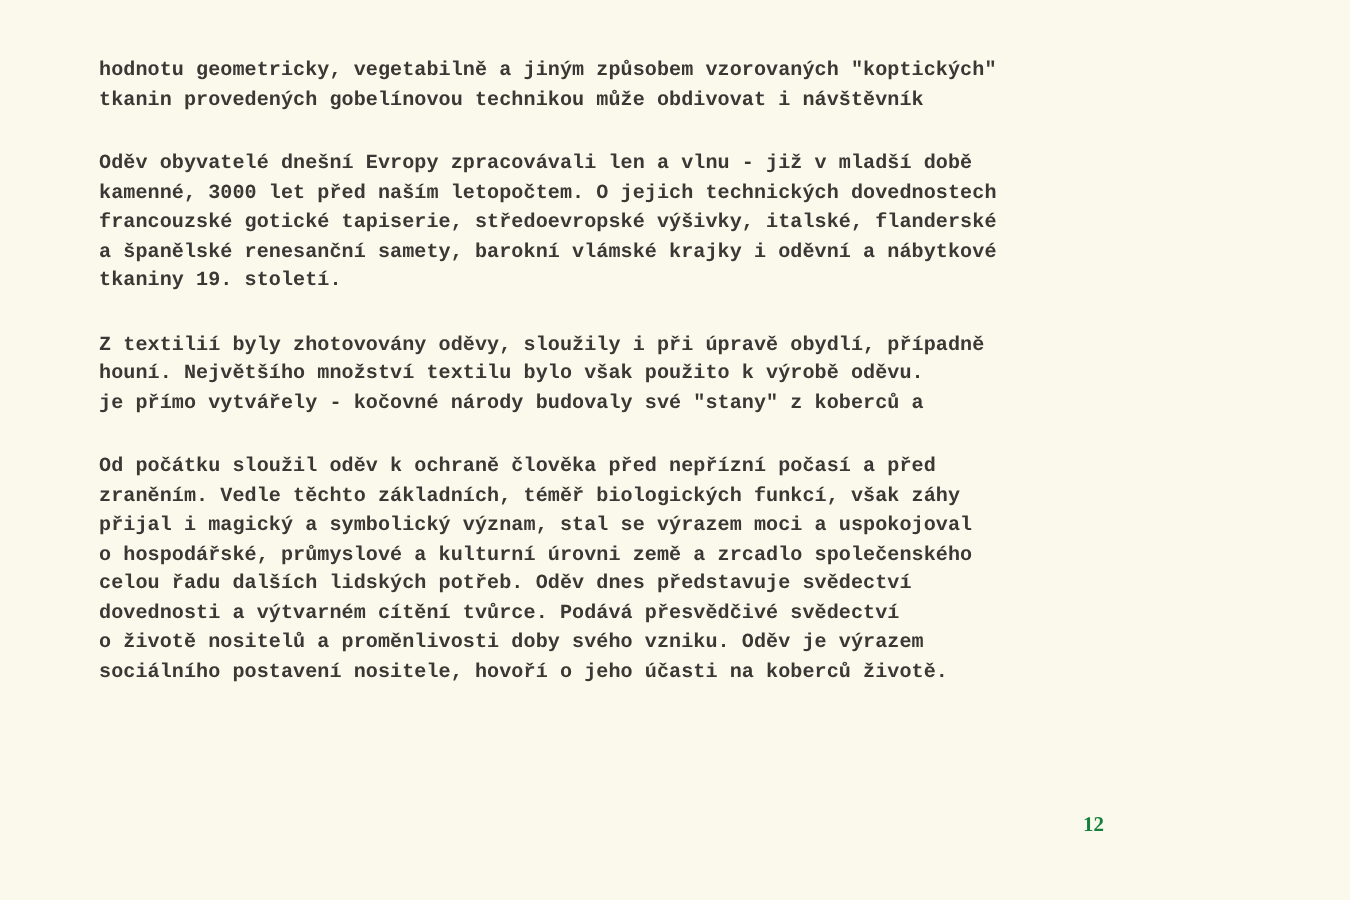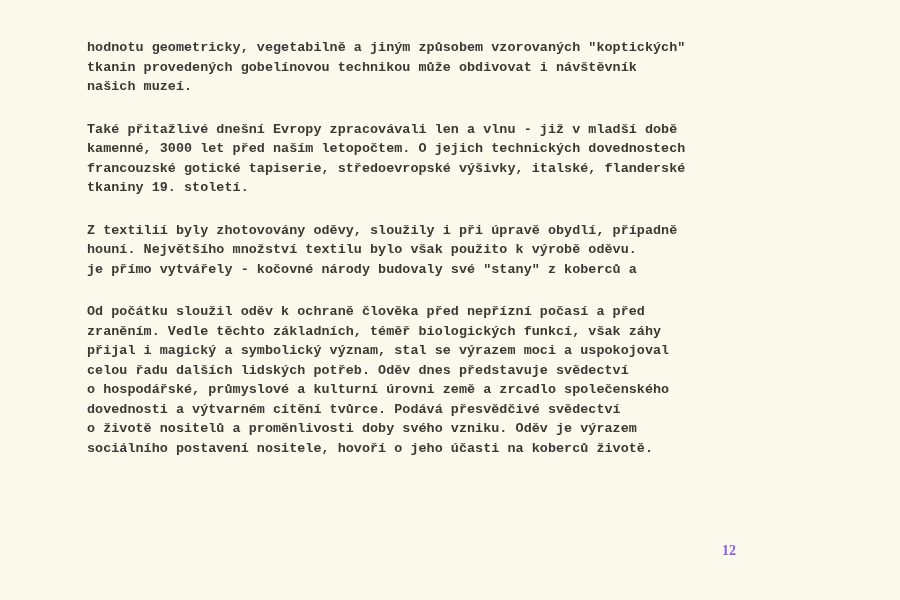--- a/index.html
+++ b/index.html
@@ -33,63 +33,62 @@
       letter-spacing: 0.05px;
     }
     .paragraph {
       margin: 0 0 23px 0;
     }
     .line {
       display: block;
       height: 19.5px;
       line-height: 19.5px;
       white-space: pre;
-      margin-left: 21px;
     }
     .page-number {
       position: absolute;
       left: 722px;
       top: 543px;
       font-family: "Liberation Serif", "DejaVu Serif", serif;
       font-weight: bold;
       font-size: 14px;
-      color: #8b5cf6;
+      color: #15803d;
     }
   </style>
 </head>
 <body>
 
 <div class="page">
   <div class="text-block">
 
     <div class="paragraph">
       <span class="line">hodnotu geometricky, vegetabilně a jiným způsobem vzorovaných "koptických"</span>
       <span class="line">tkanin provedených gobelínovou technikou může obdivovat i návštěvník</span>
-      <span class="line">našich muzeí.</span>
     </div>
 
     <div class="paragraph">
-      <span class="line">Také přitažlivé dnešní Evropy zpracovávali len a vlnu - již v mladší době</span>
+      <span class="line">Oděv obyvatelé dnešní Evropy zpracovávali len a vlnu - již v mladší době</span>
       <span class="line">kamenné, 3000 let před naším letopočtem. O jejich technických dovednostech</span>
       <span class="line">francouzské gotické tapiserie, středoevropské výšivky, italské, flanderské</span>
+      <span class="line">a španělské renesanční samety, barokní vlámské krajky i oděvní a nábytkové</span>
       <span class="line">tkaniny 19. století.</span>
     </div>
 
     <div class="paragraph">
       <span class="line">Z textilií byly zhotovovány oděvy, sloužily i při úpravě obydlí, případně</span>
       <span class="line">houní. Největšího množství textilu bylo však použito k výrobě oděvu.</span>
       <span class="line">je přímo vytvářely - kočovné národy budovaly své "stany" z koberců a</span>
     </div>
 
     <div class="paragraph">
       <span class="line">Od počátku sloužil oděv k ochraně člověka před nepřízní počasí a před</span>
       <span class="line">zraněním. Vedle těchto základních, téměř biologických funkcí, však záhy</span>
       <span class="line">přijal i magický a symbolický význam, stal se výrazem moci a uspokojoval</span>
+      <span class="line">o hospodářské, průmyslové a kulturní úrovni země a zrcadlo společenského</span>
       <span class="line">celou řadu dalších lidských potřeb. Oděv dnes představuje svědectví</span>
-      <span class="line">o hospodářské, průmyslové a kulturní úrovni země a zrcadlo společenského</span>
       <span class="line">dovednosti a výtvarném cítění tvůrce. Podává přesvědčivé svědectví</span>
       <span class="line">o životě nositelů a proměnlivosti doby svého vzniku. Oděv je výrazem</span>
       <span class="line">sociálního postavení nositele, hovoří o jeho účasti na koberců životě.</span>
     </div>
 
   </div>
 
   <div class="page-number">12</div>
 </div>
 

